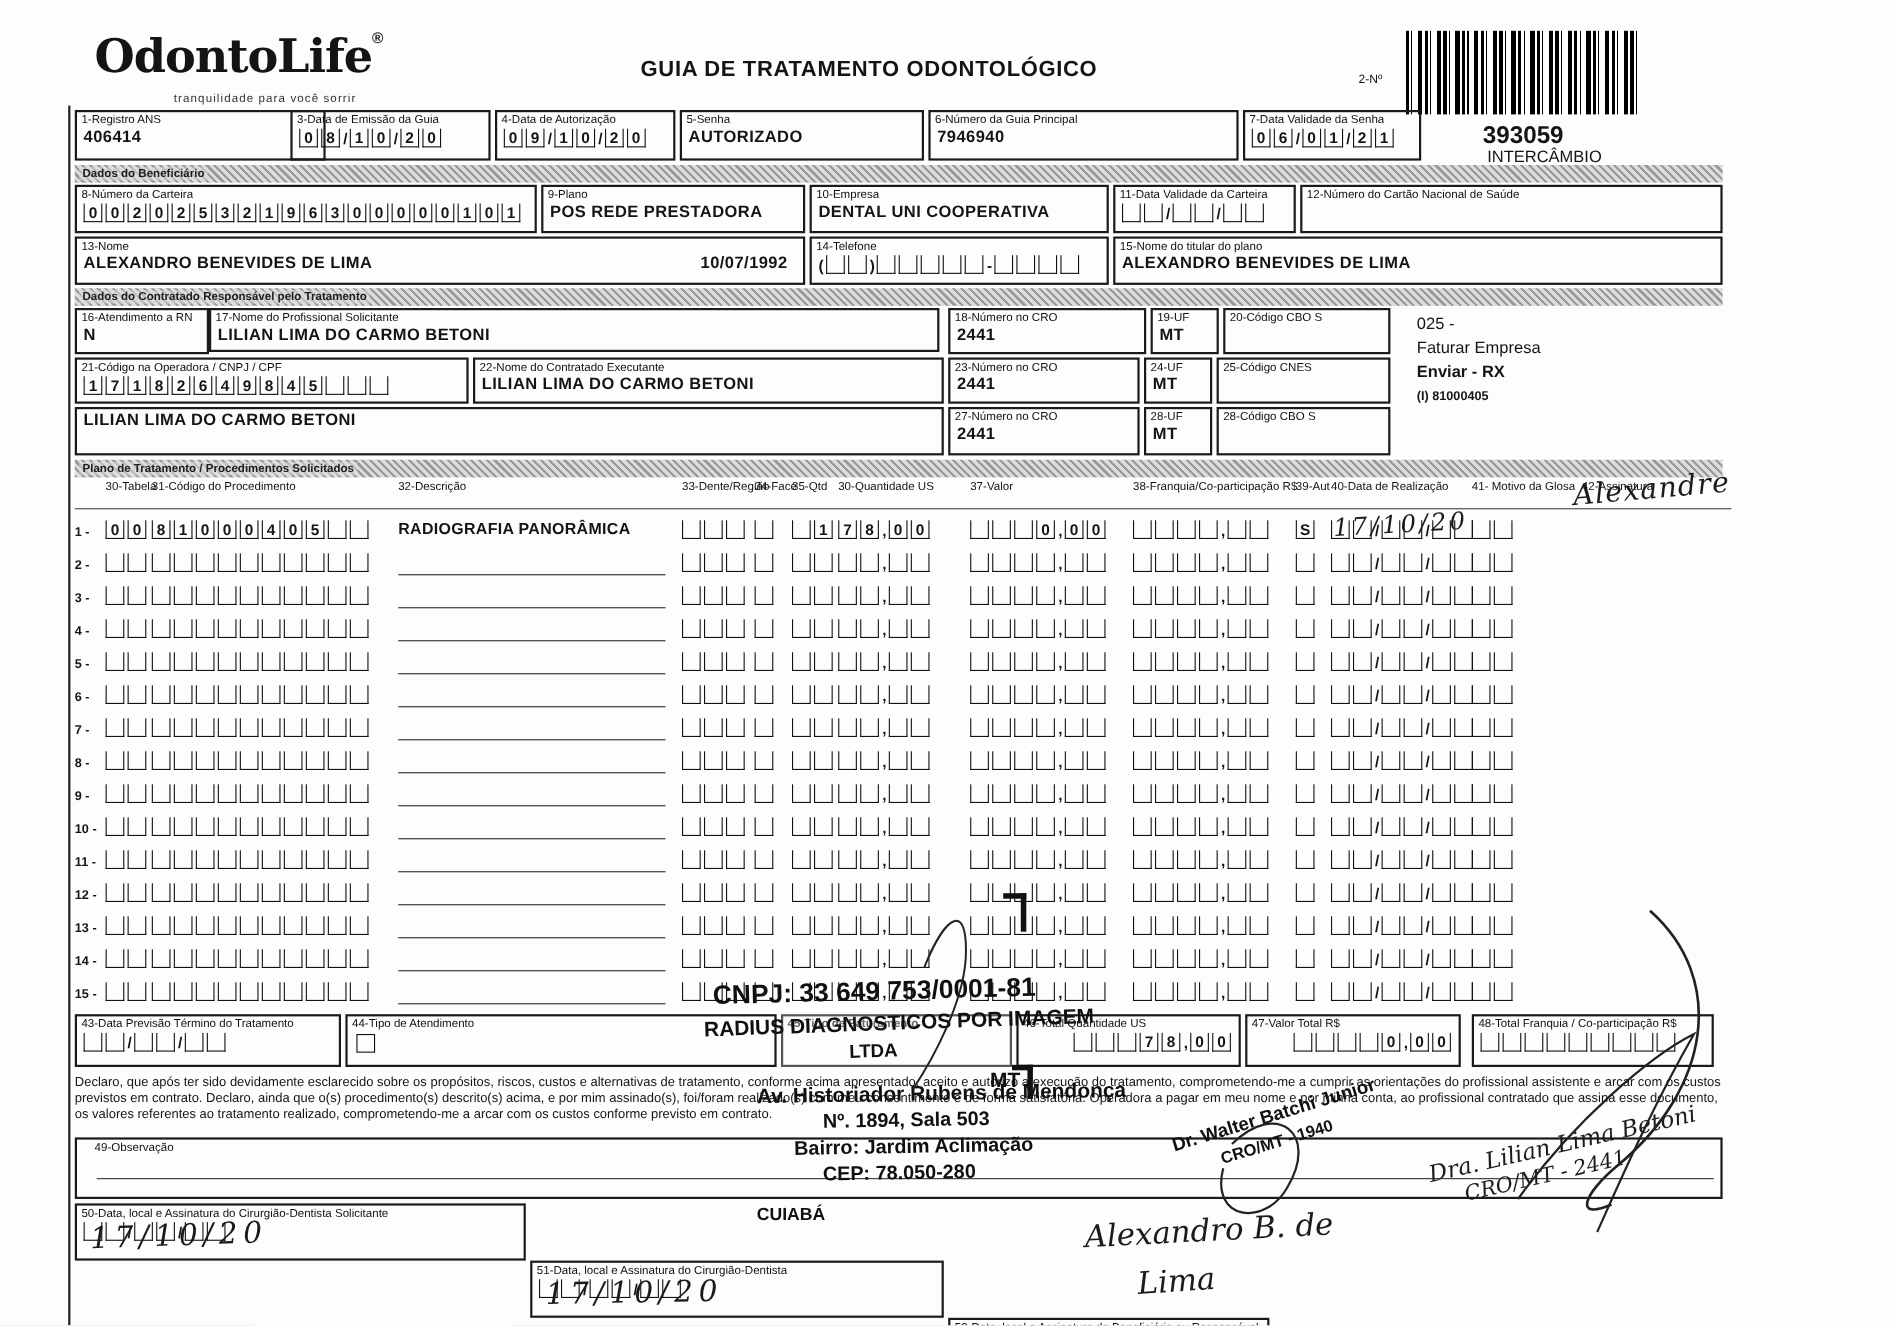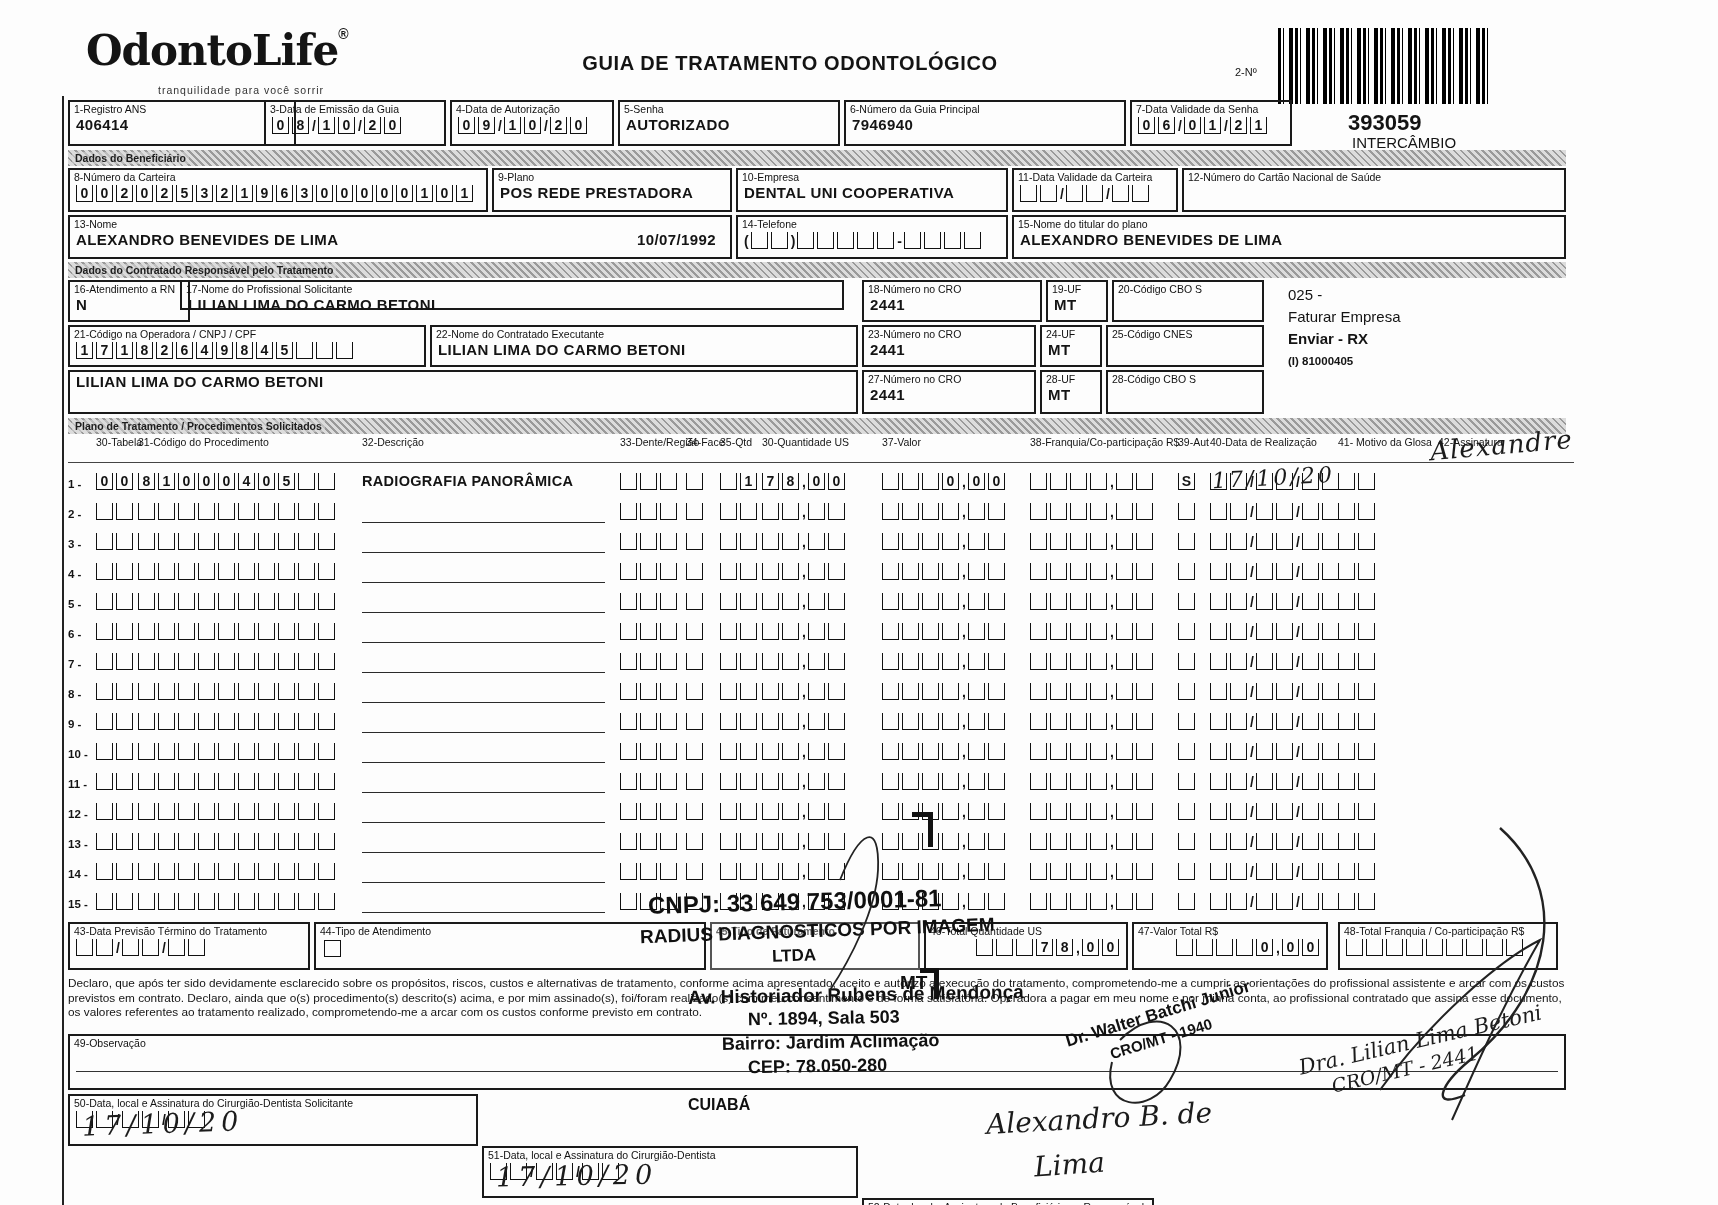--- a/index.html
+++ b/index.html
@@ -191,21 +191,21 @@
     <span class="flabel">15-Nome do titular do plano</span>
     <span class="fval">ALEXANDRO BENEVIDES DE LIMA</span>
   </div>
 
   <div class="band" style="left:68px;top:262px;width:1498px;"><span>Dados do Contratado Responsável pelo Tratamento</span></div>
 
   <div class="fbox" style="left:68px;top:280px;width:122px;height:42px;">
     <span class="flabel">16-Atendimento a RN</span>
     <span class="fval">N</span>
   </div>
-  <div class="fbox" style="left:180px;top:280px;width:664px;height:30px;">
+  <div class="fbox" style="left:190px;top:280px;width:664px;height:40px;">
     <span class="flabel">17-Nome do Profissional Solicitante</span>
     <span class="fval">LILIAN LIMA DO CARMO BETONI</span>
   </div>
   <div class="fbox" style="left:862px;top:280px;width:180px;height:42px;">
     <span class="flabel">18-Número no CRO</span>
     <span class="fval">2441</span>
   </div>
   <div class="fbox" style="left:1046px;top:280px;width:62px;height:42px;">
     <span class="flabel">19-UF</span>
     <span class="fval">MT</span>
@@ -1835,21 +1835,21 @@
         <span class="cc"></span>
         <span class="cc"></span>
         <span class="cc"></span>
         <span class="cc"></span>
         <span class="cc"></span>
       </div>
   </div>
 
   <div style="position:absolute;left:68px;top:976px;width:1498px;font-size:11.8px;line-height:14.5px;font-weight:500;">Declaro, que após ter sido devidamente esclarecido sobre os propósitos, riscos, custos e alternativas de tratamento, conforme acima apresentado, aceito e autorizo a execução do tratamento, comprometendo-me a cumprir as orientações do profissional assistente e arcar com os custos previstos em contrato. Declaro, ainda que o(s) procedimento(s) descrito(s) acima, e por mim assinado(s), foi/foram realizado(s) com meu consentimento e de forma satisfatória. Operadora a pagar em meu nome e por minha conta, ao profissional contratado que assina esse documento, os valores referentes ao tratamento realizado, comprometendo-me a arcar com os custos conforme previsto em contrato.</div>
 
-  <div class="fbox" style="left:68px;top:1034px;width:1498px;height:56px;">
+  <div class="fbox" style="left:68px;top:1034px;width:1498px;height:56px;padding-left:12px;">
     <span class="flabel">49-Observação</span>
     <div style="border-bottom:1.4px solid #333;height:22px;margin:0 6px;"></div>
   </div>
 
   <div class="fbox relwrap" style="left:68px;top:1094px;width:410px;height:52px;">
     <span class="flabel">50-Data, local e Assinatura do Cirurgião-Dentista Solicitante</span>
     <div class="comb">
         <span class="cc"></span>
         <span class="cc"></span>
         <span class="csep">/</span>

